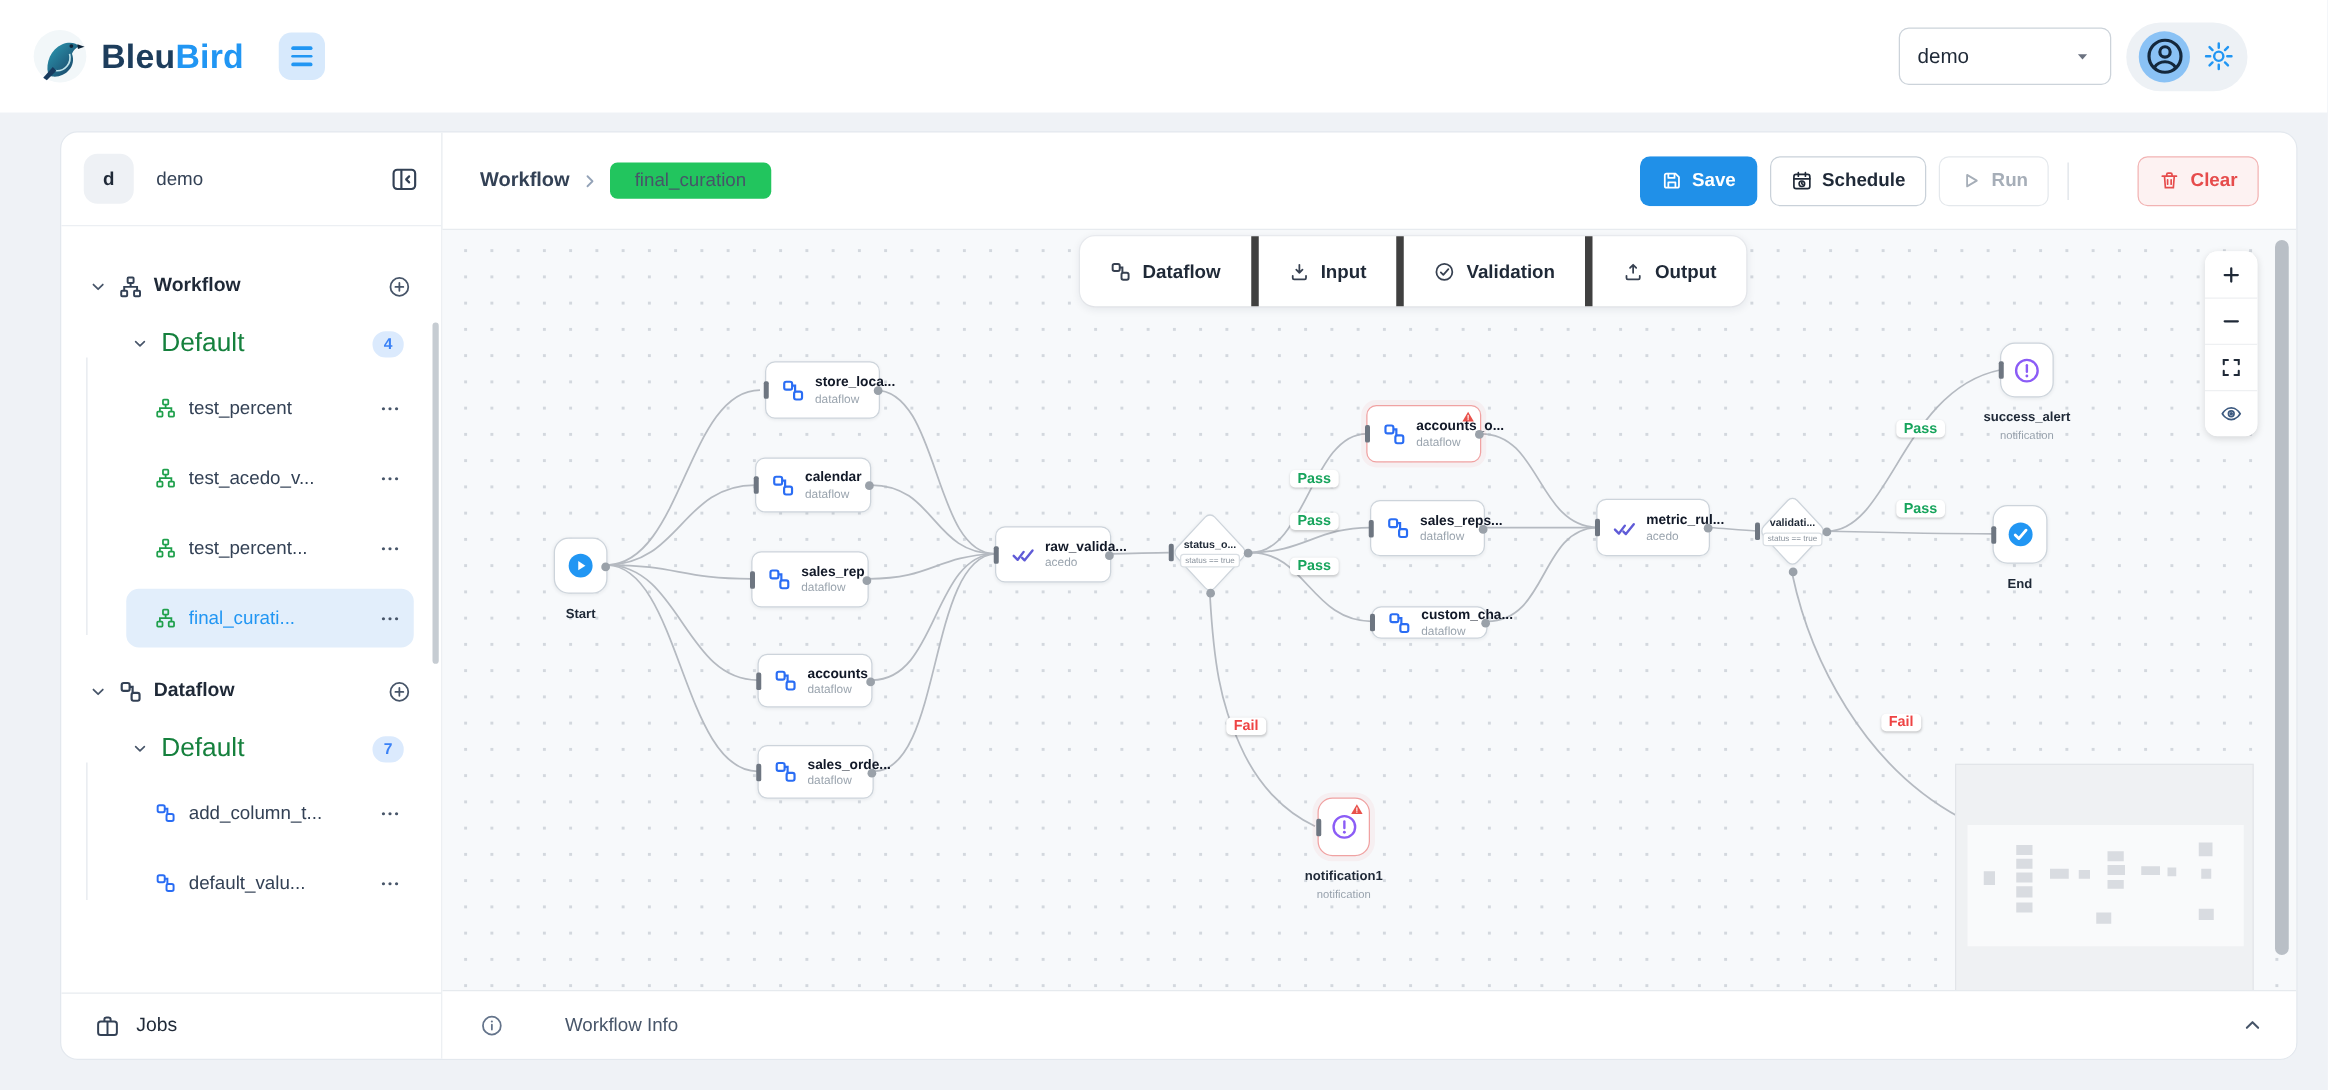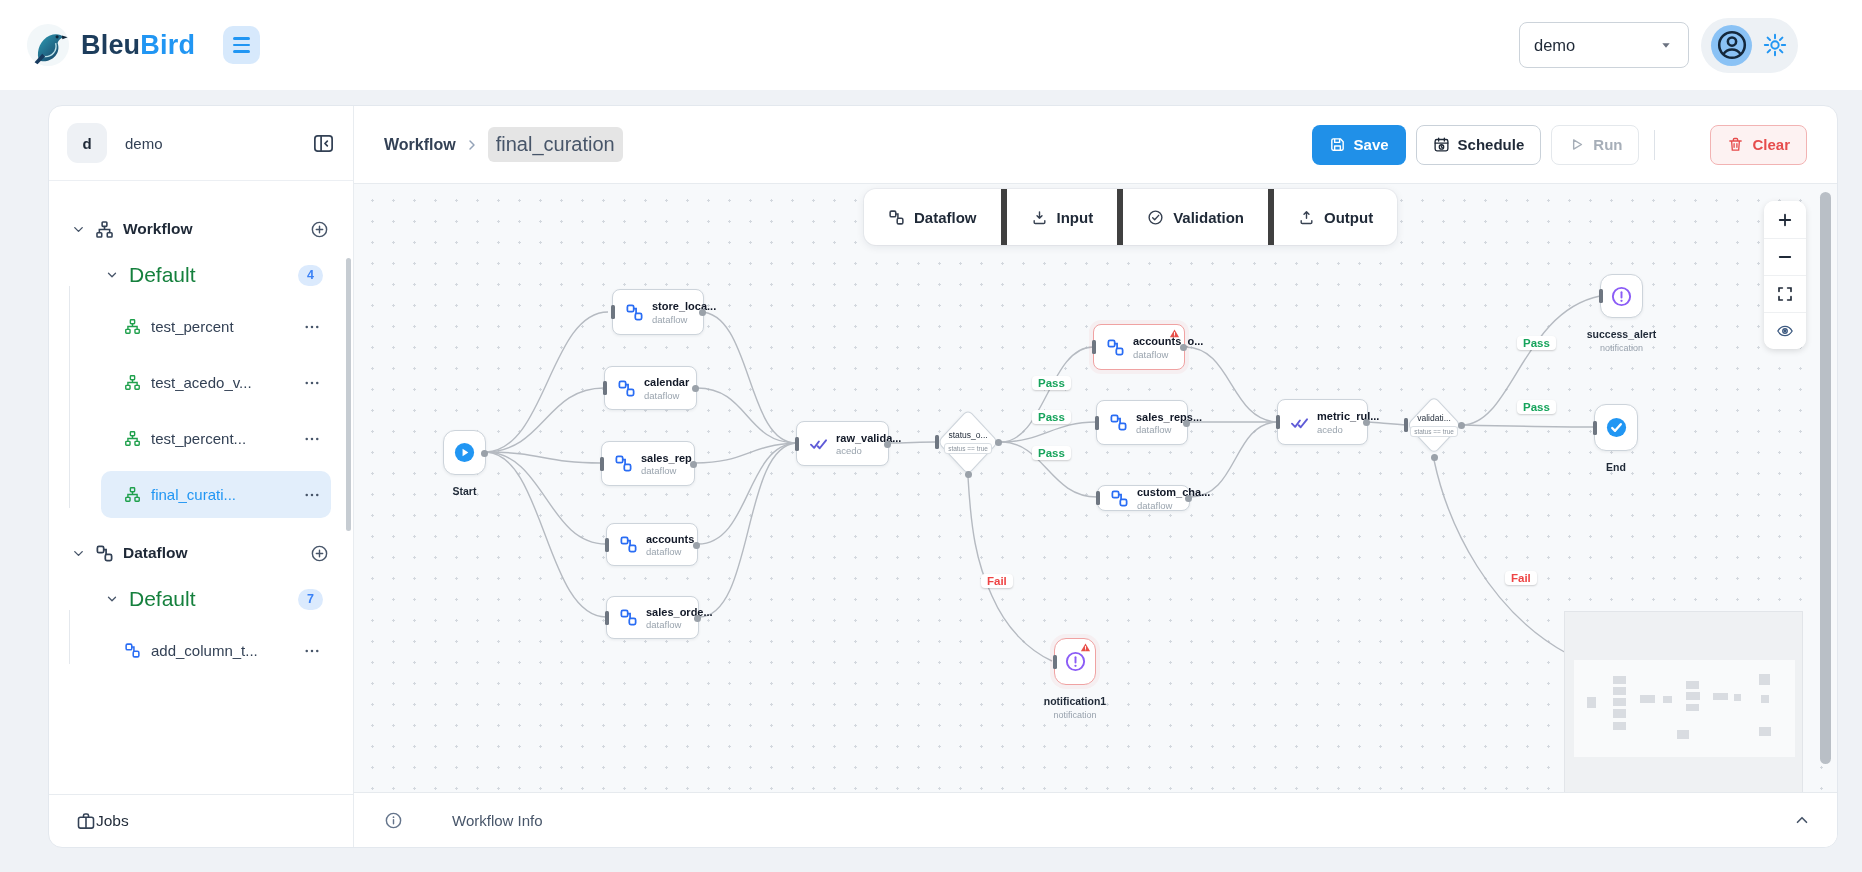--- a/index.html
+++ b/index.html
@@ -58,31 +58,31 @@
   .item-row { height:47px; margin:9px 22px 0 52px; padding:0 10px 0 23px; border-radius:10px;
     display:flex; align-items:center; gap:10px; cursor:pointer; }
   .item-ic { width:17px; height:17px; }
   .item-ic.workflow { color:#1fa04c; }
   .item-ic.dataflow { color:#2a6df4; }
   .item-label { font-size:15px; color:#334155; }
   .item-row.selected { background:#e2eefb; }
   .item-row.selected .item-label { color:#2196f3; }
   .dots { margin-left:auto; width:18px; height:18px; color:#475569; cursor:pointer; }
   .sscroll { position:absolute; right:2px; top:152px; width:5px; height:273px; border-radius:3px; background:#c6ccd2; }
-  .sb-footer { height:53px; flex:none; border-top:1px solid #e8ecf0; display:flex; align-items:center; padding:0 27px; }
+  .sb-footer { height:53px; flex:none; border-top:1px solid #e8ecf0; display:flex; align-items:center; padding:0 27px; gap:13px; }
   .sb-footer .icn { width:20px; height:20px; color:#334155; }
   .jobs-label { font-size:15.5px; font-weight:500; color:#1f2937; }
 
   
   .main { flex:1; display:flex; flex-direction:column; position:relative; }
   .main-head { height:78px; flex:none; display:flex; align-items:center; padding:0 30px; border-bottom:1px solid #e7ebef; }
   .crumb { display:flex; align-items:center; gap:8px; }
   .crumb-root { font-size:16px; font-weight:700; color:#334155; }
   .crumb-sep { width:16px; height:16px; color:#94a3b8; }
-  .crumb-pill { background:#e5e5e5; border-radius:6px; padding:6px 8px; font-size:20px; color:#475569; }
+  .crumb-pill { background:#22c55e; border-radius:6px; padding:6px 20px; font-size:15px; color:#475569; }
   .actions { margin-left:auto; display:flex; align-items:center; gap:10px; }
   .btn { display:flex; align-items:center; gap:8px; height:40px; padding:0 16px; border-radius:8px;
     font-size:15px; font-weight:600; border:1px solid transparent; cursor:pointer; font-family:inherit; background:#fff; }
   .btn .icn { width:17px; height:17px; color:currentColor; }
   .btn-save { background:#2090e8; color:#fff; }
   .btn-schedule { border-color:#c9d1d9; color:#1f2937; }
   .btn-run { border-color:#e4e8ec; color:#a6aeb8; }
   .btn-clear { background:#fdf2f2; border-color:#f2b3b3; color:#e64c4c;margin-left:40px; }
   .vsep { width:1px; height:30px; background:#dde2e8; margin:0 5px; }
 
@@ -116,21 +116,21 @@
   .pout { position:absolute; right:-3px; top:50%; margin-top:-3px; width:7px; height:7px; border-radius:50%; background:#9aa1a9; }
   .ionode { position:absolute; background:#fff; border:1.2px solid #cdd4db; border-radius:12px; z-index:2;
     box-shadow:0 1px 3px rgba(16,24,40,.07); display:flex; align-items:center; justify-content:center; cursor:grab; }
   .ionode .io-ic { width:23px; height:23px; }
   .io-label { position:absolute; width:130px; text-align:center; z-index:2; font-size:10.5px; font-weight:700; color:#1f2937; }
   .io-label .io-sub { display:block; font-size:9px; font-weight:400; color:#98a2ad; margin-top:3px; }
   .diamond { position:absolute; z-index:2; cursor:grab; }
   .dshape { position:absolute; left:50%; top:50%; background:#fff; border:1.3px solid #cdd4db; border-radius:6px;
     box-shadow:0 1px 3px rgba(16,24,40,.07); transform:translate(-50%,-50%) scale(0.97,1.04) rotate(45deg); }
   .dcontent { position:absolute; inset:0; display:flex; flex-direction:column; align-items:center; justify-content:center; gap:3px; z-index:2;}
-  .dtitle { font-size:8.5px; font-weight:400; color:#1f2937; }
+  .dtitle { font-size:8.5px; font-weight:700; color:#1f2937; }
   .dcond { font-size:6.5px; color:#8a939d; border:1px solid #dadfe4; background:#fff; border-radius:3px; padding:1px 3px; white-space:nowrap; }
   .diamond .pbot { position:absolute; bottom:-3px; left:50%; margin-left:-3px; width:7px; height:7px; border-radius:50%; background:#9aa1a9; }
   .chip { position:absolute; background:#fff; border-radius:4px; padding:1px 6px; font-size:11.5px; font-weight:700;
     box-shadow:0 1px 2px rgba(0,0,0,.18); z-index:3; }
   .chip.pass { color:#17a45c; } .chip.fail { color:#ee4444;text-align:center; }
 
   .minimap { position:absolute; left:1210px; top:427px; width:239px; height:183px; background:#eff1f3;
     border:1px solid #e2e5e9; z-index:5; cursor:pointer; }
   .mm-inner { position:absolute; left:9px; top:48px; width:221px; height:97px; background:#f9fafb; }
   .mm-b { position:absolute; background:#d9dce1; }
@@ -358,20 +358,37 @@
             </span>
          <span class="item-label">add_column_t...</span>
          <span class="icn dots">
               <svg viewBox="0 0 24 24" fill="currentColor">
                 <circle cx="5" cy="12" r="1.7"></circle>
                 <circle cx="12" cy="12" r="1.7"></circle>
                 <circle cx="19" cy="12" r="1.7"></circle>
               </svg>
             </span>
        </div>
+          <div class="item-row">
+         <span class="icn item-ic dataflow">
+              <svg viewBox="0 0 24 24" fill="none" stroke="currentColor" stroke-width="2.2">
+                <rect x="3" y="3" width="8" height="8" rx="2"></rect>
+                <rect x="13" y="13" width="8" height="8" rx="2"></rect>
+                <path d="M11 7h3v6"></path>
+              </svg>
+            </span>
+         <span class="item-label">default_valu...</span>
+         <span class="icn dots">
+              <svg viewBox="0 0 24 24" fill="currentColor">
+                <circle cx="5" cy="12" r="1.7"></circle>
+                <circle cx="12" cy="12" r="1.7"></circle>
+                <circle cx="19" cy="12" r="1.7"></circle>
+              </svg>
+            </span>
+       </div>
        </div>
       </div>
     <div class="sscroll"></div>
     <div class="sb-footer">
       <span class="icn">
         <svg viewBox="0 0 24 24" fill="none" stroke="currentColor" stroke-width="1.9">
           <rect x="3" y="7.5" width="18" height="13" rx="2.5"></rect>
           <path d="M9 7.5V5.5a2 2 0 012-2h2a2 2 0 012 2v2M12 7.5v13"></path>
           </svg>
         </span>

